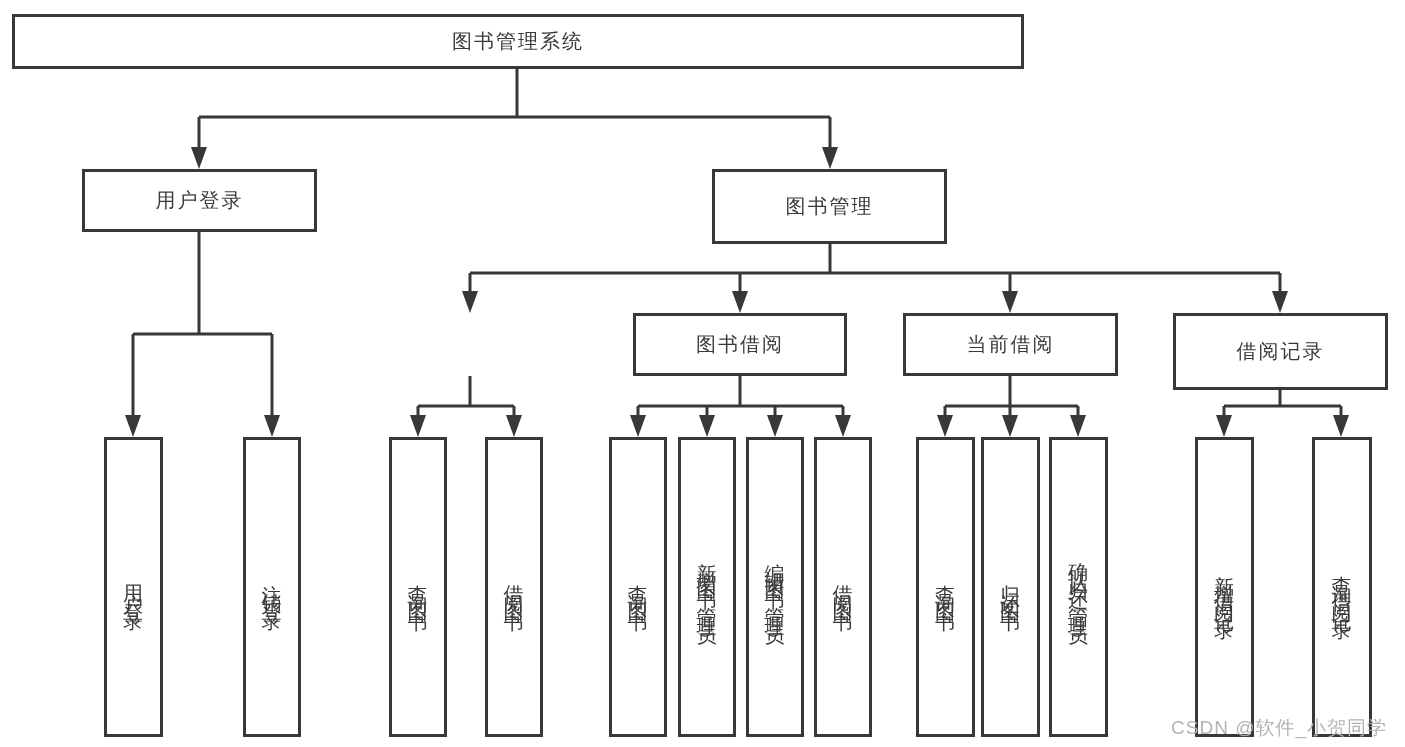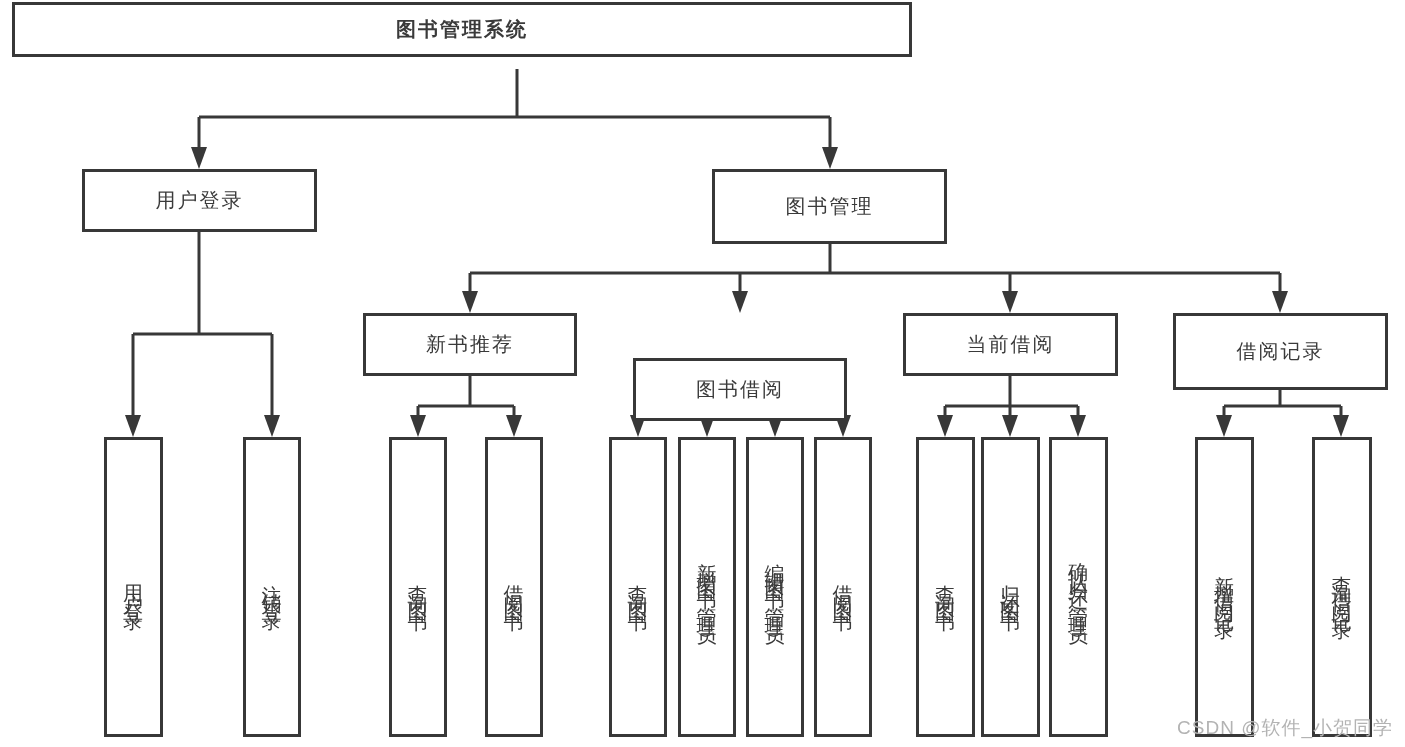--- a/index.html
+++ b/index.html
@@ -28,43 +28,43 @@
     display:flex;align-items:center;justify-content:center;
     text-align:center;
   }
   .h{font-size:20px;letter-spacing:2px;white-space:nowrap;}
   .leaf{
     top:437px;height:300px;
     writing-mode:vertical-rl;text-orientation:mixed;
     font-size:20px;letter-spacing:9px;line-height:1;
   }
   
-  #n-root{left:12px;top:2px;width:900px;height:55px;font-weight:bold;}
+  #n-root{left:12px;top:14px;width:1012px;height:55px;}
   #n-user-login{left:82px;top:169px;width:235px;height:63px;}
   #n-book-mgmt{left:712px;top:169px;width:235px;height:75px;}
   #n-new-book{left:363px;top:313px;width:214px;height:63px;}
-  #n-book-borrow{left:633px;top:313px;width:214px;height:63px;margin-top:45px;}
+  #n-book-borrow{left:633px;top:313px;width:214px;height:63px;}
   #n-current-borrow{left:903px;top:313px;width:215px;height:63px;}
   #n-borrow-record{left:1173px;top:313px;width:215px;height:77px;}
   
   #l-1{left:104px;width:59px;}
   #l-2{left:243px;width:58px;}
   #l-3{left:389px;width:58px;}
   #l-4{left:485px;width:58px;}
   #l-5{left:609px;width:58px;}
   #l-6{left:678px;width:58px;}
   #l-7{left:746px;width:58px;}
   #l-8{left:814px;width:58px;}
   #l-9{left:916px;width:59px;}
   #l-10{left:981px;width:59px;}
   #l-11{left:1049px;width:59px;}
   #l-12{left:1195px;width:59px;}
   #l-13{left:1312px;width:60px;}
   .watermark{
-    position:absolute;right:12px;top:715px;
+    position:absolute;right:18px;top:715px;
     font-size:19px;letter-spacing:1px;
     color:var(--watermark);
     white-space:nowrap;
     margin-left:44px;
   }
 </style>
 </head>
 <body>
 
 <div class="canvas">
@@ -110,21 +110,20 @@
       <polygon points="1216,415 1232,415 1224,437"></polygon>
       <polygon points="1333,415 1349,415 1341,437"></polygon>
     </g>
   </svg>
 
   <div class="node h" id="n-root">图书管理系统</div>
 
   <div class="node h" id="n-user-login">用户登录</div>
   <div class="node h" id="n-book-mgmt">图书管理</div>
 
-  <div class="node h" id="n-new-book">新书推荐</div>
   <div class="node h" id="n-book-borrow">图书借阅</div>
   <div class="node h" id="n-current-borrow">当前借阅</div>
   <div class="node h" id="n-borrow-record">借阅记录</div>
 
   <div class="node leaf" id="l-1">用户登录</div>
   <div class="node leaf" id="l-2">注销登录</div>
 
   <div class="node leaf" id="l-3">查询图书</div>
   <div class="node leaf" id="l-4">借阅图书</div>
 

